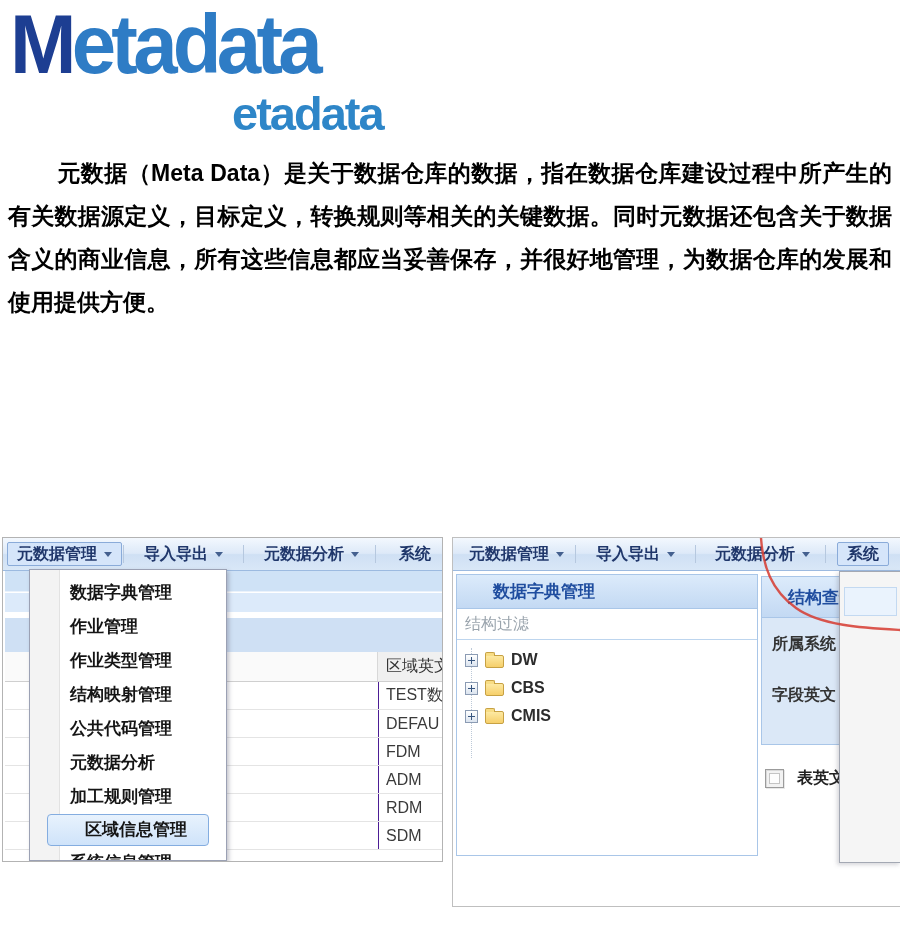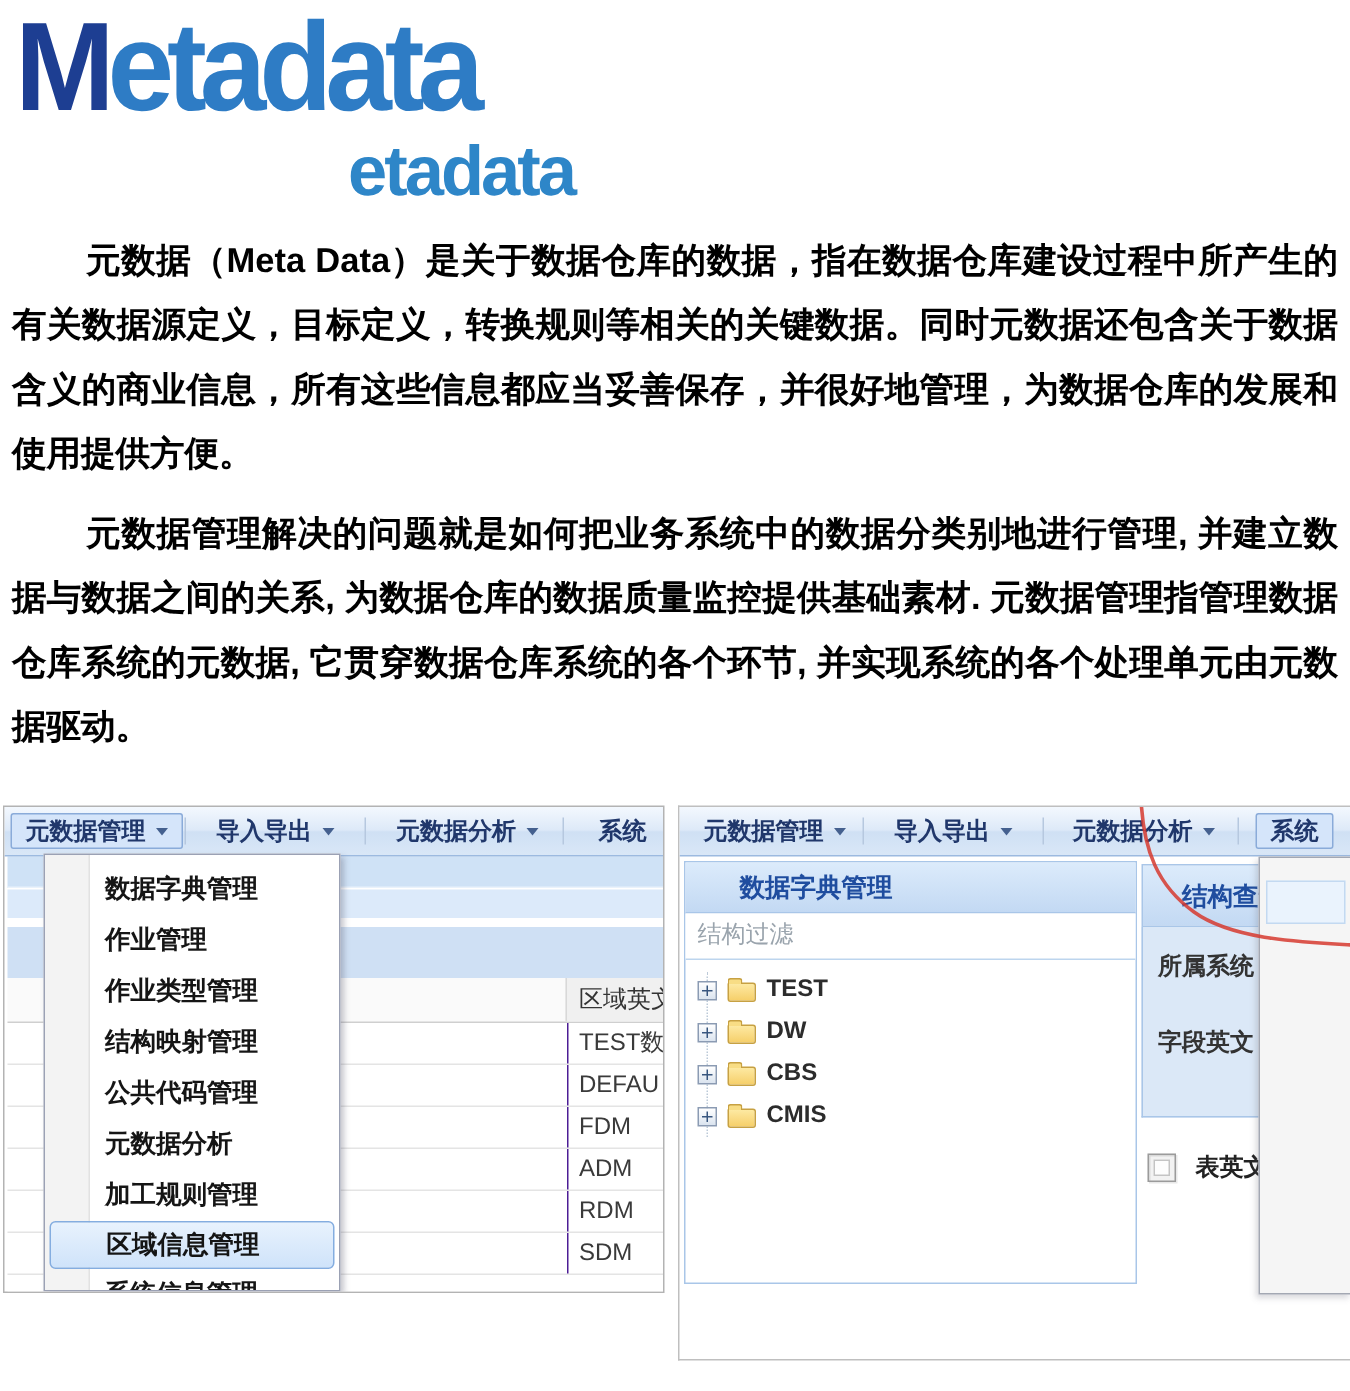--- a/index.html
+++ b/index.html
@@ -51,21 +51,21 @@
   .tbl-cell { position:absolute; left:373px; right:0; top:0; bottom:0; display:flex;
               align-items:center; padding-left:7px; font-size:16px; color:#3a3a3a;
               white-space:nowrap; overflow:hidden; border-left:1px solid #4c1d95; }
   .dropdown { position:absolute; left:26px; top:31px; width:198px; bottom:0; background:#fff;
               border:1px solid #9ba1b4; box-shadow:2px 2px 4px rgba(90,90,110,.35);
               z-index:6; overflow:hidden; padding-top:6px; }
   .gutter { position:absolute; left:0; top:0; bottom:0; width:30px; background:#f3f3f3;
             border-right:1px solid #e2e2e2; }
   .ditem { position:relative; height:34px; line-height:34px; padding-left:40px;
            font-size:17px; font-weight:bold; color:#151515; white-space:nowrap; cursor:default; }
-  .ditem.dsel { margin:0 3px; padding-left:37px; height:32px; line-height:30px;
+  .ditem.dsel { margin:0 17px; padding-left:37px; height:32px; line-height:30px;
                 background:linear-gradient(#e8f2fd,#cfe3fa); border:1px solid #84ade0;
                 border-radius:4px; }
 
   
   .shot-right { left:452px; top:537px; width:448px; height:370px;
                 border:1px solid #bfbfbf; border-right:none; }
   .dict-panel { position:absolute; left:3px; top:36px; width:302px; height:282px;
                 border:1px solid #a9c6e8; background:#fff; }
   .phead { height:34px; background:linear-gradient(#dcebfb,#c3d9f3);
            border-bottom:1px solid #a9c6e8; display:flex; align-items:center;
@@ -117,21 +117,20 @@
 
 <div class="page">
 
   <div class="logo">
     <div class="logo-main"><span class="m1">M</span><span class="m2">etadata</span></div>
     <div class="logo-sub">etadata</div>
   </div>
 
   <div class="text-block">
     <p class="para">元数据（Meta Data）是关于数据仓库的数据，指在数据仓库建设过程中所产生的有关数据源定义，目标定义，转换规则等相关的关键数据。同时元数据还包含关于数据含义的商业信息，所有这些信息都应当妥善保存，并很好地管理，为数据仓库的发展和使用提供方便。</p>
-    <p class="para">元数据管理解决的问题就是如何把业务系统中的数据分类别地进行管理, 并建立数据与数据之间的关系, 为数据仓库的数据质量监控提供基础素材. 元数据管理指管理数据仓库系统的元数据, 它贯穿数据仓库系统的各个环节, 并实现系统的各个处理单元由元数据驱动。</p>
   </div>
 
   <div class="shot shot-left">
     <div class="mbar">
       <div class="mitem active" style="left:4px">
         <span>元数据管理</span>
         <i class="arr"></i>
       </div>
       <i class="msep" style="left:120px"></i>
       <div class="mitem" style="left:131px">
@@ -214,25 +213,20 @@
     </div>
 
     <div class="dict-panel">
       <div class="phead">数据字典管理</div>
       <input class="filter" type="text" placeholder="结构过滤" style="">
       <div class="tree">
         <div class="tree-line"></div>
         <div class="trow">
           <span class="exp"></span>
           <span class="folder"></span>
-          <span class="tlabel">TEST</span>
-        </div>
-        <div class="trow">
-          <span class="exp"></span>
-          <span class="folder"></span>
           <span class="tlabel">DW</span>
         </div>
         <div class="trow">
           <span class="exp"></span>
           <span class="folder"></span>
           <span class="tlabel">CBS</span>
         </div>
         <div class="trow">
           <span class="exp"></span>
           <span class="folder"></span>

